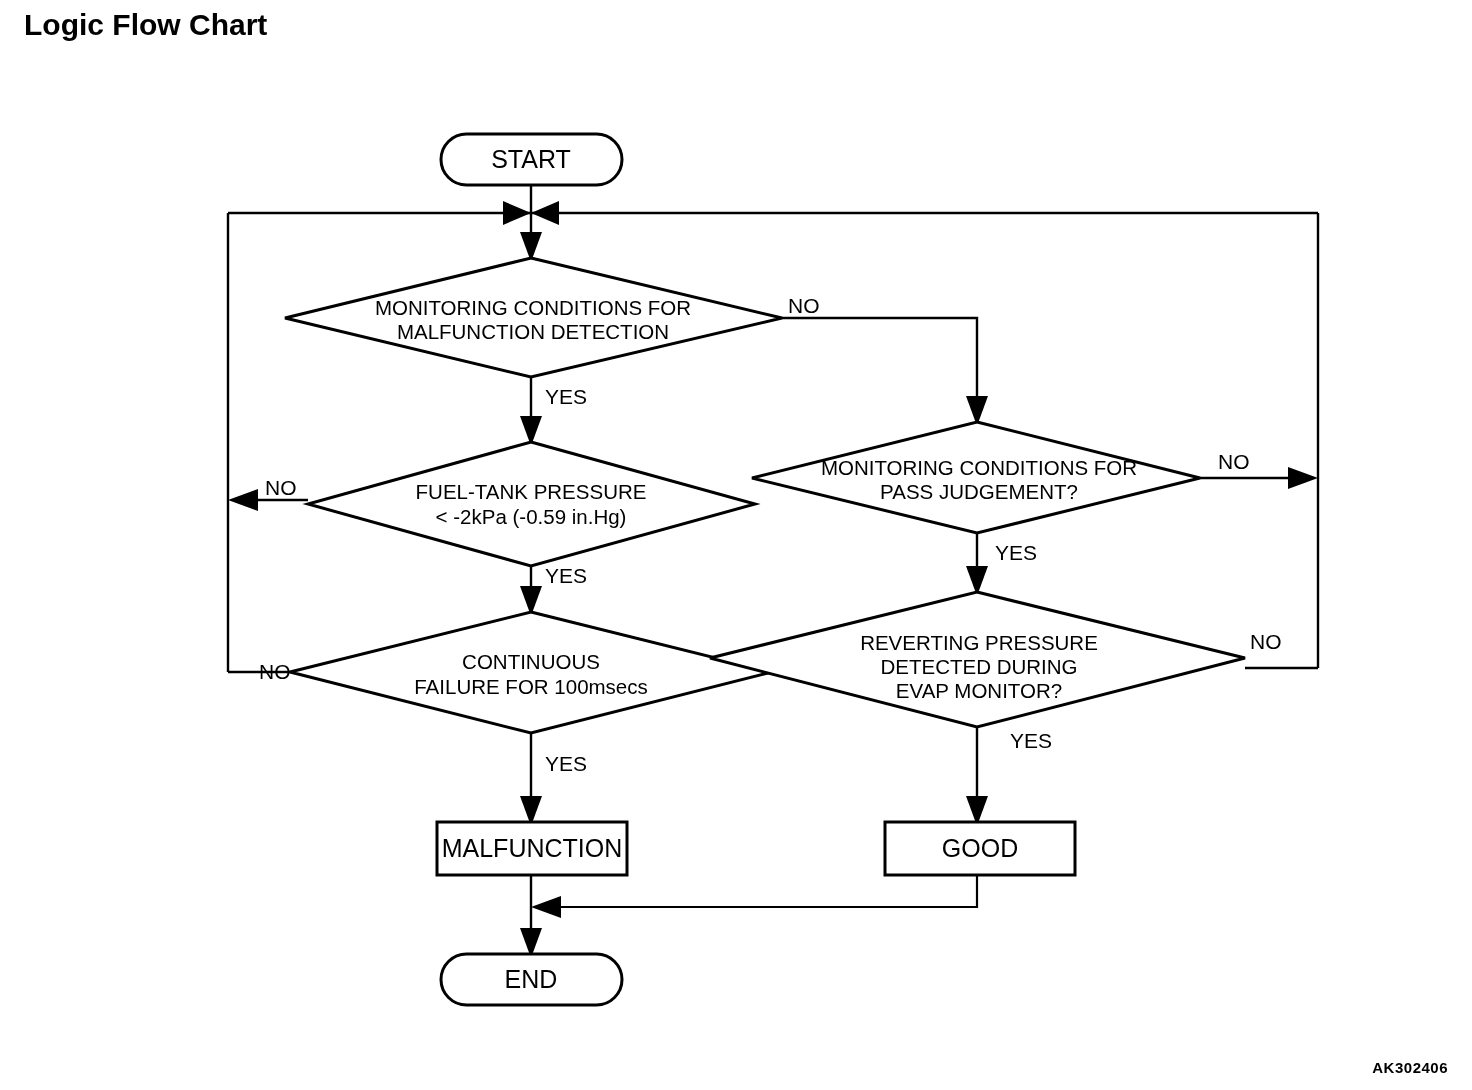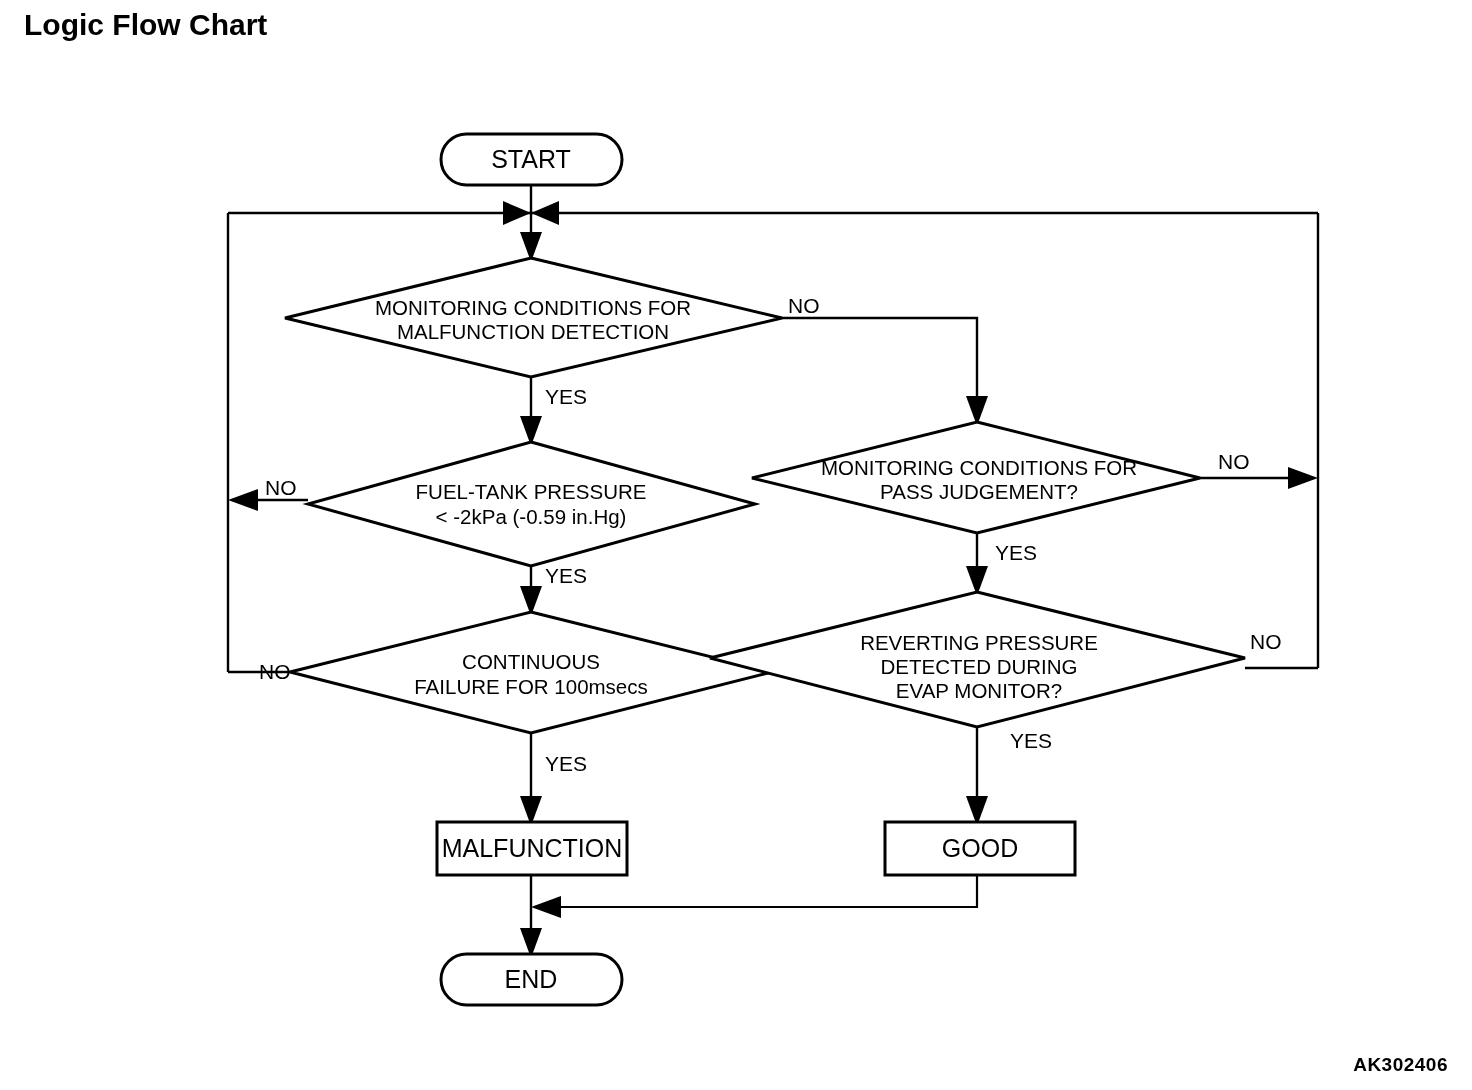--- a/index.html
+++ b/index.html
@@ -28,21 +28,21 @@
     font-size: 30px;
     font-weight: bold;
     letter-spacing: 0px;
     font-family: "Liberation Sans", sans-serif;
     white-space: nowrap;
   }
   .figure-code {
     position: absolute;
     right: 24px;
     bottom: 14px;
-    font-size: 19px;
+    font-size: 15px;
     font-weight: bold;
     font-family: "Liberation Sans", sans-serif;
     letter-spacing: 0.5px;
     white-space: nowrap;
   }
   svg.flow {
     position: absolute;
     left: 0;
     top: 0;
     width: 1472px;

